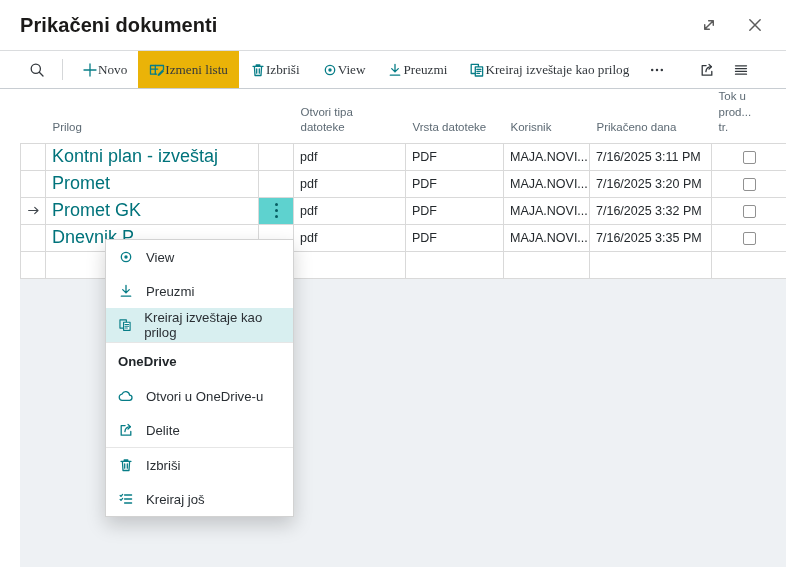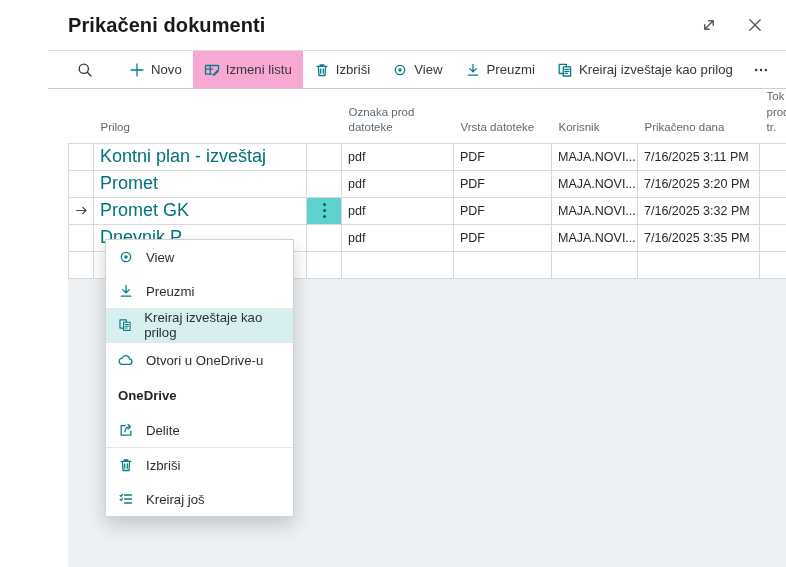--- a/index.html
+++ b/index.html
@@ -1,43 +1,43 @@
 <!DOCTYPE html>
 <html><head>
 <meta charset="utf-8">
 <style>
   * { margin:0; padding:0; box-sizing:border-box; }
   html,body { background:#fff; }
   .stage {
     width:786px; height:567px; position:relative; overflow:hidden;
     background:#fff; font-family:"Liberation Sans", sans-serif;
-    display:flex; flex-direction:column; color:#24292d;padding-left:48px;
+    display:flex; flex-direction:column; color:#24292d;
   }
   
   .titlebar { height:50px; display:flex; align-items:center; padding:0 20px; flex:0 0 auto; }
   .titlebar h1 { font-size:20px; font-weight:700; color:#1b1a19; letter-spacing:.1px; margin-right:auto; }
   .tb-actions { display:flex; align-items:center; gap:24px; }
   .iconbtn { background:none; border:none; cursor:pointer; padding:2px; display:flex; }
   .gray { color:#5c5c5c; }
   .teal { color:#077d87; }
   .ic { width:16px; height:16px; display:block; stroke:currentColor; fill:none; stroke-width:1.3; stroke-linecap:round; stroke-linejoin:round; }
   .ic.lg { width:18px; height:18px; }
   
   .toolbar {
     height:39px; flex:0 0 auto; display:flex; align-items:stretch;
     border-top:1px solid #dadcde; border-bottom:1px solid #c8cdd2;
     padding-left:20px; padding-right:28px;
   }
   .tbtn {
-    display:flex; align-items:center; gap:6px; padding:0 11px;
+    display:flex; align-items:center; gap:0; padding:0 11px;
     background:none; border:none; cursor:pointer;
-    font-family:Liberation Sans, sans-serif; font-size:13.2px; color:#33383d; white-space:nowrap;
+    font-family:Liberation Serif, serif; font-size:13.2px; color:#33383d; white-space:nowrap;
   }
   .tbtn.icon-only { padding:0 9px; }
-  .tbtn.selected { background:#f9a8d4; }
+  .tbtn.selected { background:#eab308; }
   .vdiv { width:1px; background:#d5d7d9; margin:8px 8px; }
   .spacer { flex:1; }
   
   .grid { margin-left:20px; width:766px; border-collapse:collapse; table-layout:fixed; flex:0 0 auto; }
   .grid thead th {
     vertical-align:bottom; text-align:left; font-weight:400;
     font-size:11.5px; color:#5d6a74; line-height:1.35;
     padding:0 7px 7px; height:48px; border:none; border-bottom:1px solid #d9d9d9;
   }
   .grid thead th.tok { white-space:pre-line;margin-left:31px; }
@@ -224,21 +224,21 @@
       <col style="width:98px">
         <col style="width:86px">
         <col style="width:122px">
         <col style="width:75px">
     </colgroup>
     <thead>
       <tr>
         <th></th>
         <th>Prilog</th>
         <th></th>
-        <th>Oznaka prod datoteke</th>
+        <th>Otvori tipa datoteke</th>
         <th>Vrsta datoteke</th>
         <th>Korisnik</th>
         <th>Prikačeno dana</th>
         <th class="tok">Tok u
 prod...
 tr.</th>
       </tr>
     </thead>
     <tbody>
       <tr>
@@ -317,31 +317,31 @@
         </svg>
         <span>Preuzmi</span>
       </div>
     <div class="mi hl">
         <svg class="ic teal">
           <use href="#i-report"></use>
         </svg>
         <span>Kreiraj izveštaje kao prilog</span>
       </div>
     <div class="mdiv"></div>
-    <div class="mi">
-        <svg class="ic teal">
-          <use href="#i-cloud"></use>
-        </svg>
-        <span>Otvori u OneDrive-u</span>
-      </div>
     <div class="mi mhead">
         <span>OneDrive</span>
       </div>
     <div class="mi">
         <svg class="ic teal">
+          <use href="#i-cloud"></use>
+        </svg>
+        <span>Otvori u OneDrive-u</span>
+      </div>
+    <div class="mi">
+        <svg class="ic teal">
           <use href="#i-share"></use>
         </svg>
         <span>Delite</span>
       </div>
     <div class="mdiv"></div>
     <div class="mi">
         <svg class="ic teal">
           <use href="#i-trash"></use>
         </svg>
         <span>Izbriši</span>

